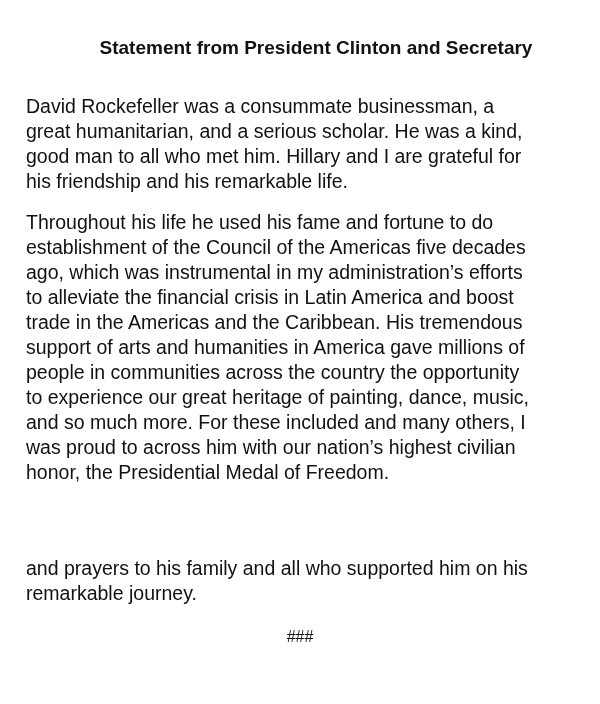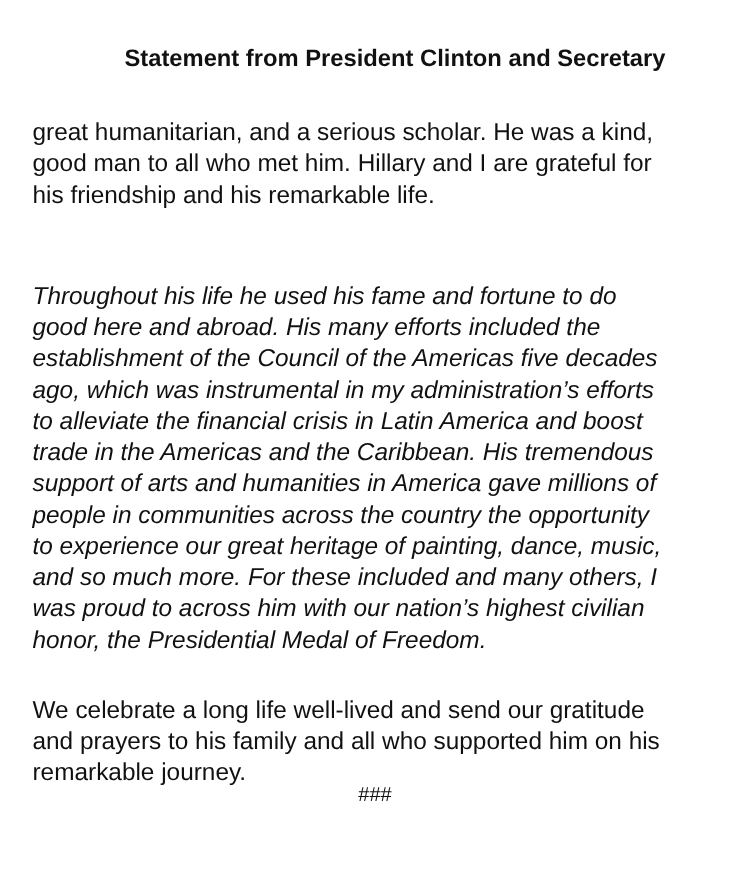--- a/index.html
+++ b/index.html
@@ -36,21 +36,21 @@
     .para {
       position: absolute;
       left: 26px;
       width: 570px;
       margin: 0;
       font-size: 19.5px;
       line-height: 25px;
     }
     .para span { display: block; white-space: nowrap; }
     #p1 { top: 94px; }
-    #p2 { top: 225px; font-style: italic; }
+    #p2 { top: 210px; }
     #p3 { top: 556px; }
     .end-mark {
       position: absolute;
       left: 0;
       top: 627px;
       width: 600px;
       text-align: center;
       font-size: 16px;
       line-height: 20px;
     }
@@ -58,41 +58,40 @@
 </head>
 <body>
 
 <div class="statement">
 
   <h1 class="title">
     <span>Statement from President Clinton and Secretary</span>
   </h1>
 
   <p class="para" id="p1">
+    <span>David Rockefeller was a consummate businessman, a</span>
     <span>great humanitarian, and a serious scholar. He was a kind,</span>
     <span>good man to all who met him. Hillary and I are grateful for</span>
     <span>his friendship and his remarkable life.</span>
   </p>
 
   <p class="para" id="p2">
     <span>Throughout his life he used his fame and fortune to do</span>
-    <span>good here and abroad. His many efforts included the</span>
     <span>establishment of the Council of the Americas five decades</span>
     <span>ago, which was instrumental in my administration’s efforts</span>
     <span>to alleviate the financial crisis in Latin America and boost</span>
     <span>trade in the Americas and the Caribbean. His tremendous</span>
     <span>support of arts and humanities in America gave millions of</span>
     <span>people in communities across the country the opportunity</span>
     <span>to experience our great heritage of painting, dance, music,</span>
     <span>and so much more. For these included and many others, I</span>
     <span>was proud to across him with our nation’s highest civilian</span>
     <span>honor, the Presidential Medal of Freedom.</span>
   </p>
 
   <p class="para" id="p3">
-    <span>We celebrate a long life well-lived and send our gratitude</span>
     <span>and prayers to his family and all who supported him on his</span>
     <span>remarkable journey.</span>
   </p>
 
   <div class="end-mark">###</div>
 
 </div>
 
 </body></html>

